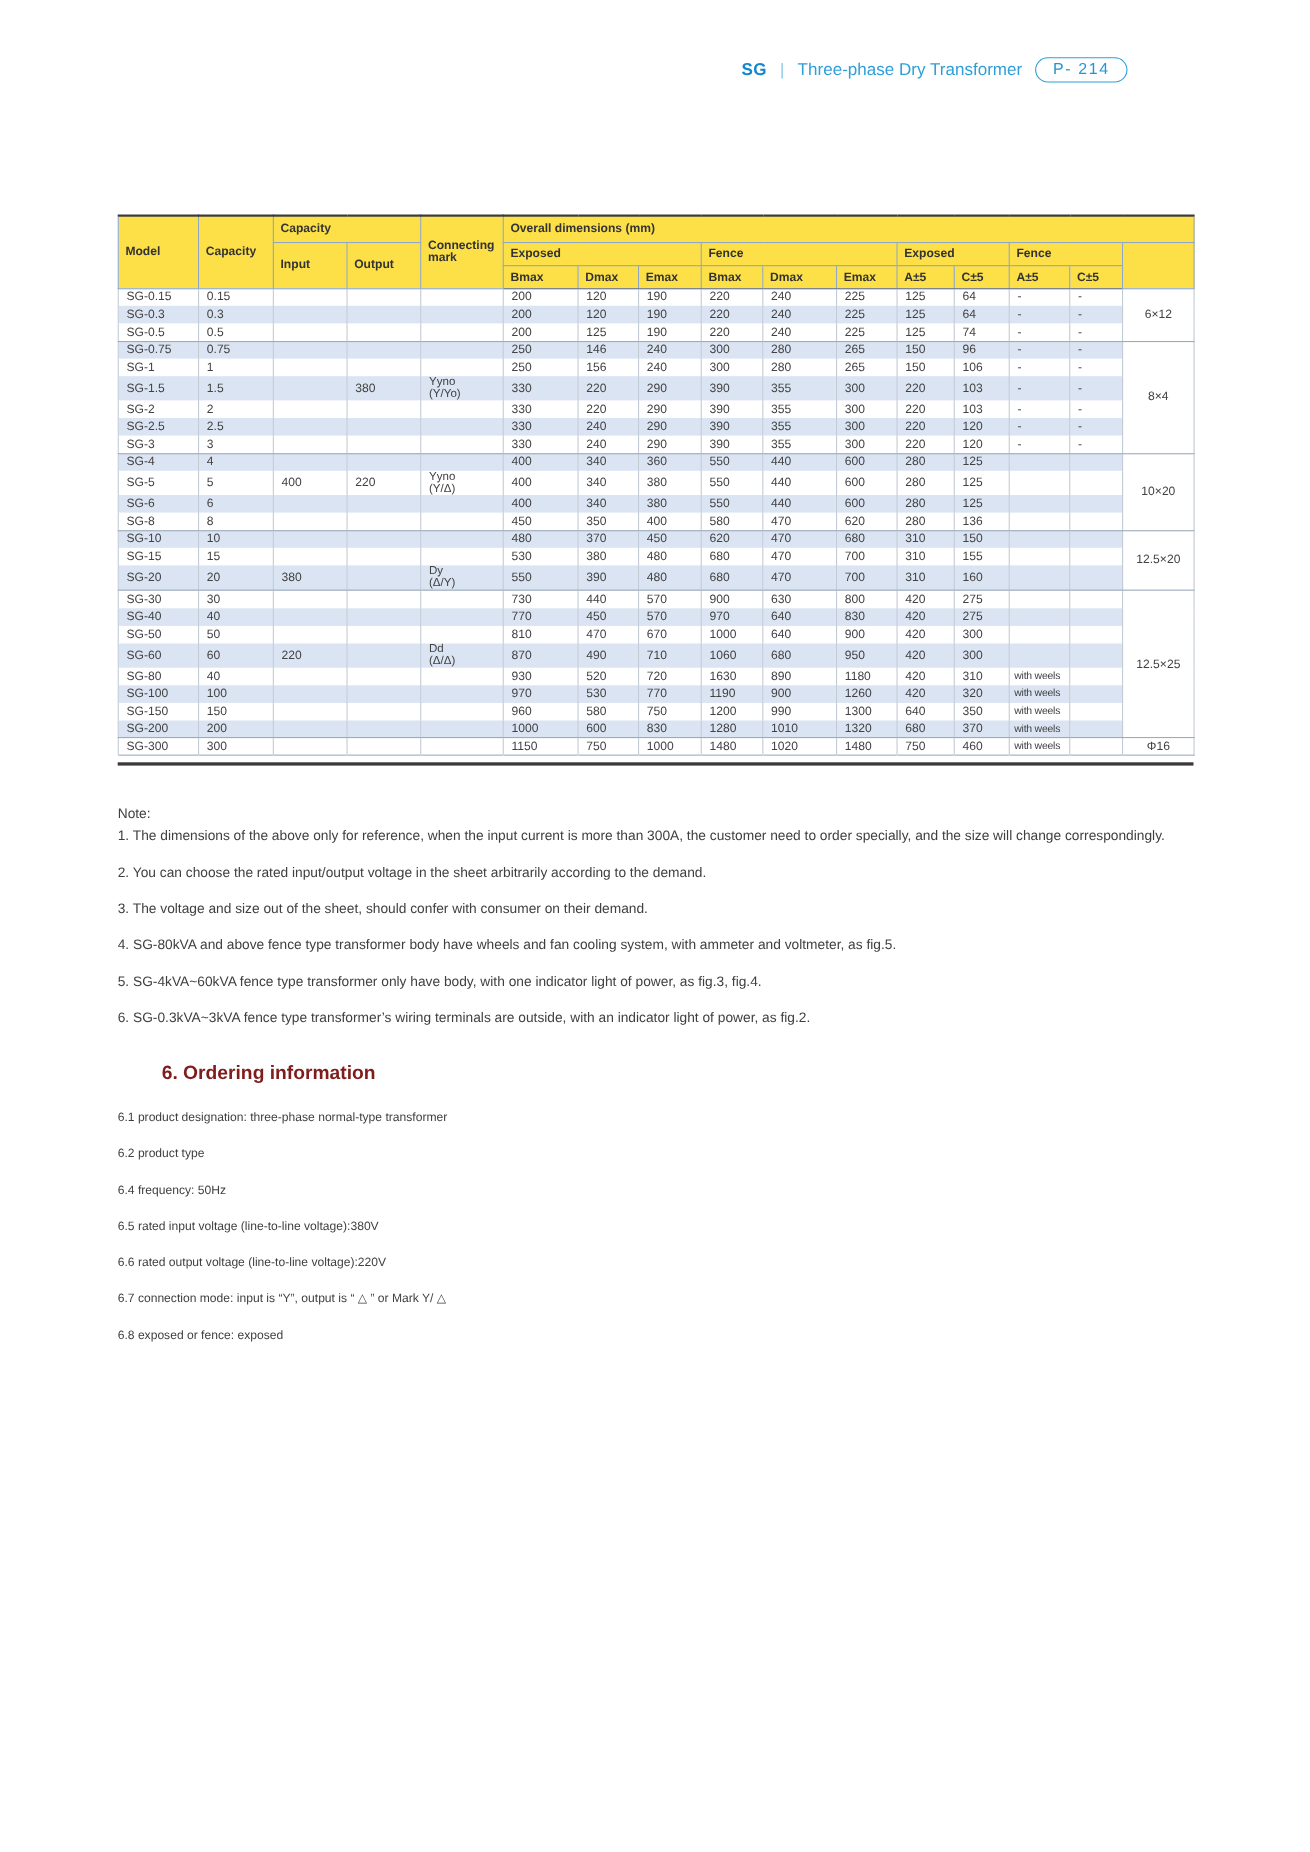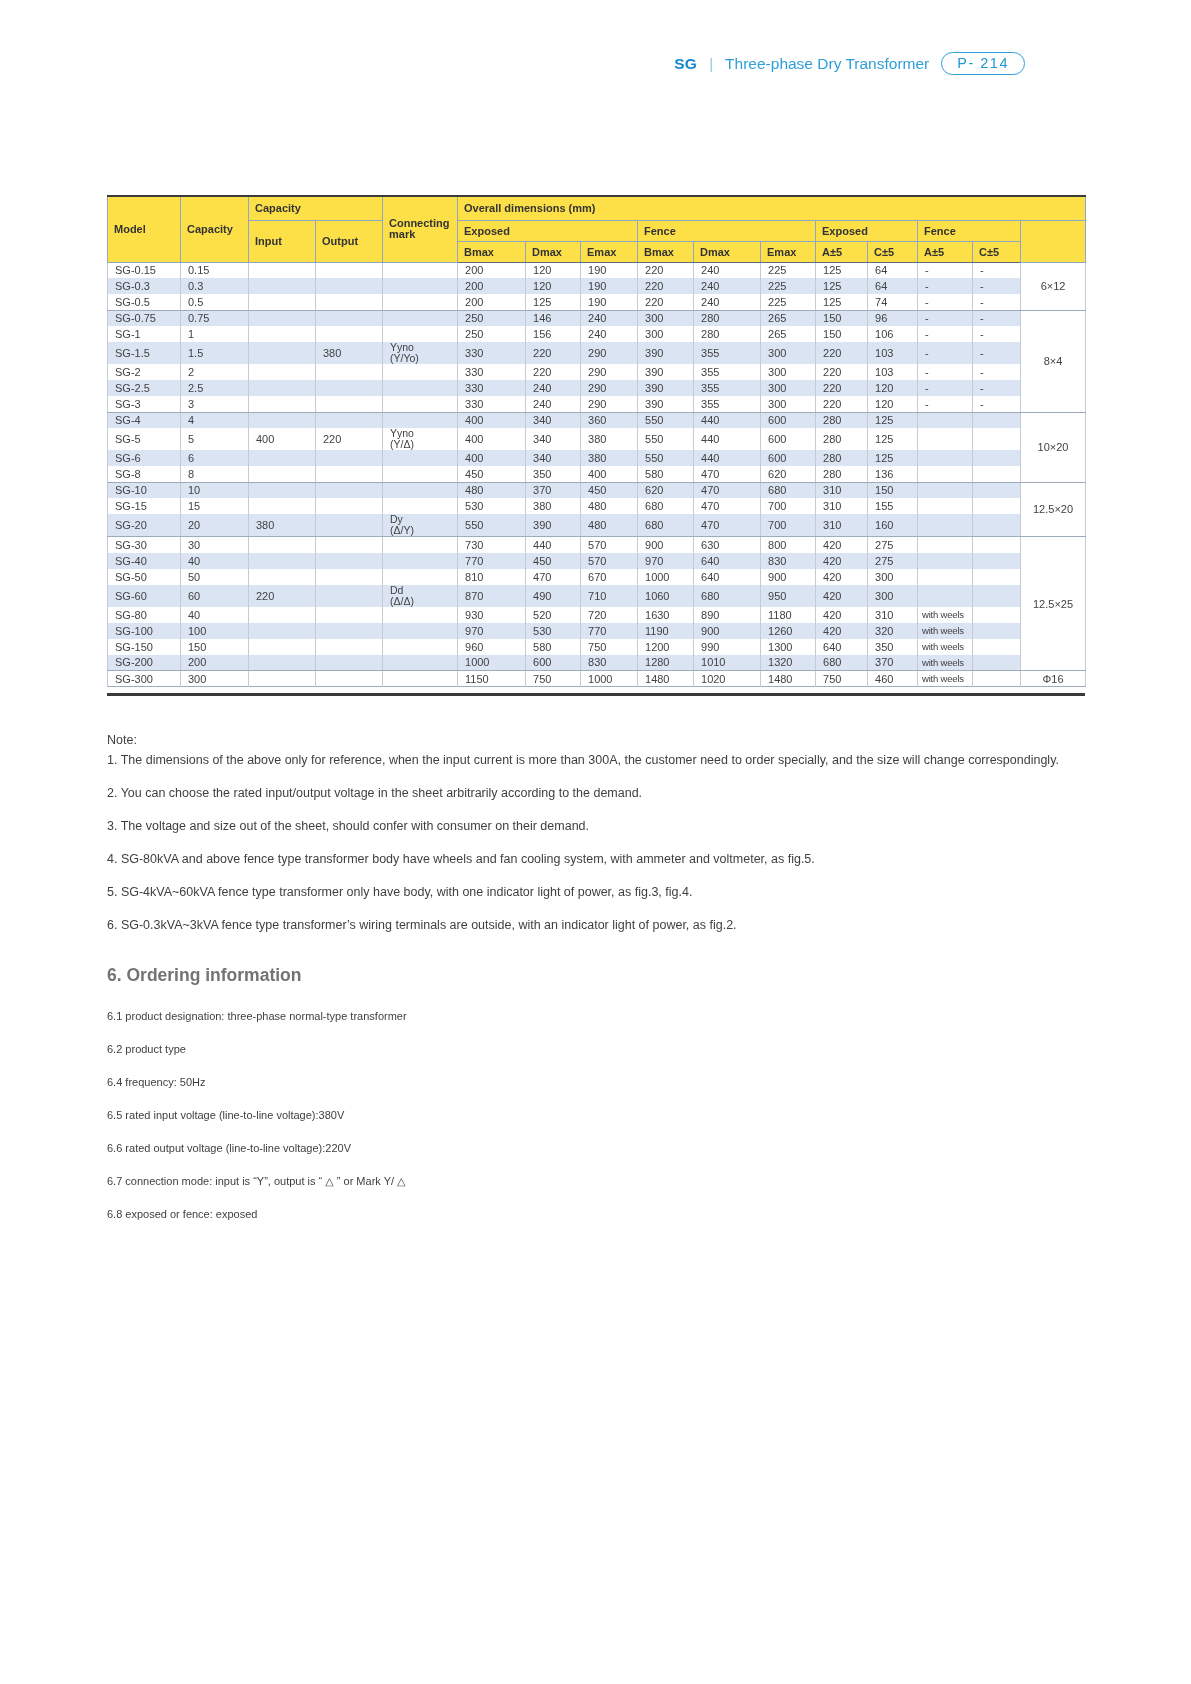--- a/index.html
+++ b/index.html
@@ -40,21 +40,21 @@
   .table-bottom-rule { width:978px; height:2.5px; background:#3a3a3a; margin-top:6px; }
 
   
   .notes { margin-top:34px; font-size:12.5px; color:#3f3f3f; line-height:20px; }
   .note-title { }
   .note-item { text-align:justify; }
   .note-item + .note-item { margin-top:13px; }
 
   
   .ordering { margin-top:30px; }
-  .ordering-heading { font-size:17.5px; font-weight:bold; color:#737373; }
+  .ordering-heading { font-size:17.5px; font-weight:bold; color:#7f1d1d;margin-left:40px; }
   .ordering-items { margin-top:20px; font-size:11px; color:#3f3f3f; line-height:20px; }
   .ordering-item { margin-top:13px; }
 </style>
 </head>
 <body>
 
 <div class="page">
   <div class="content">
 
     <div class="meta-header">

